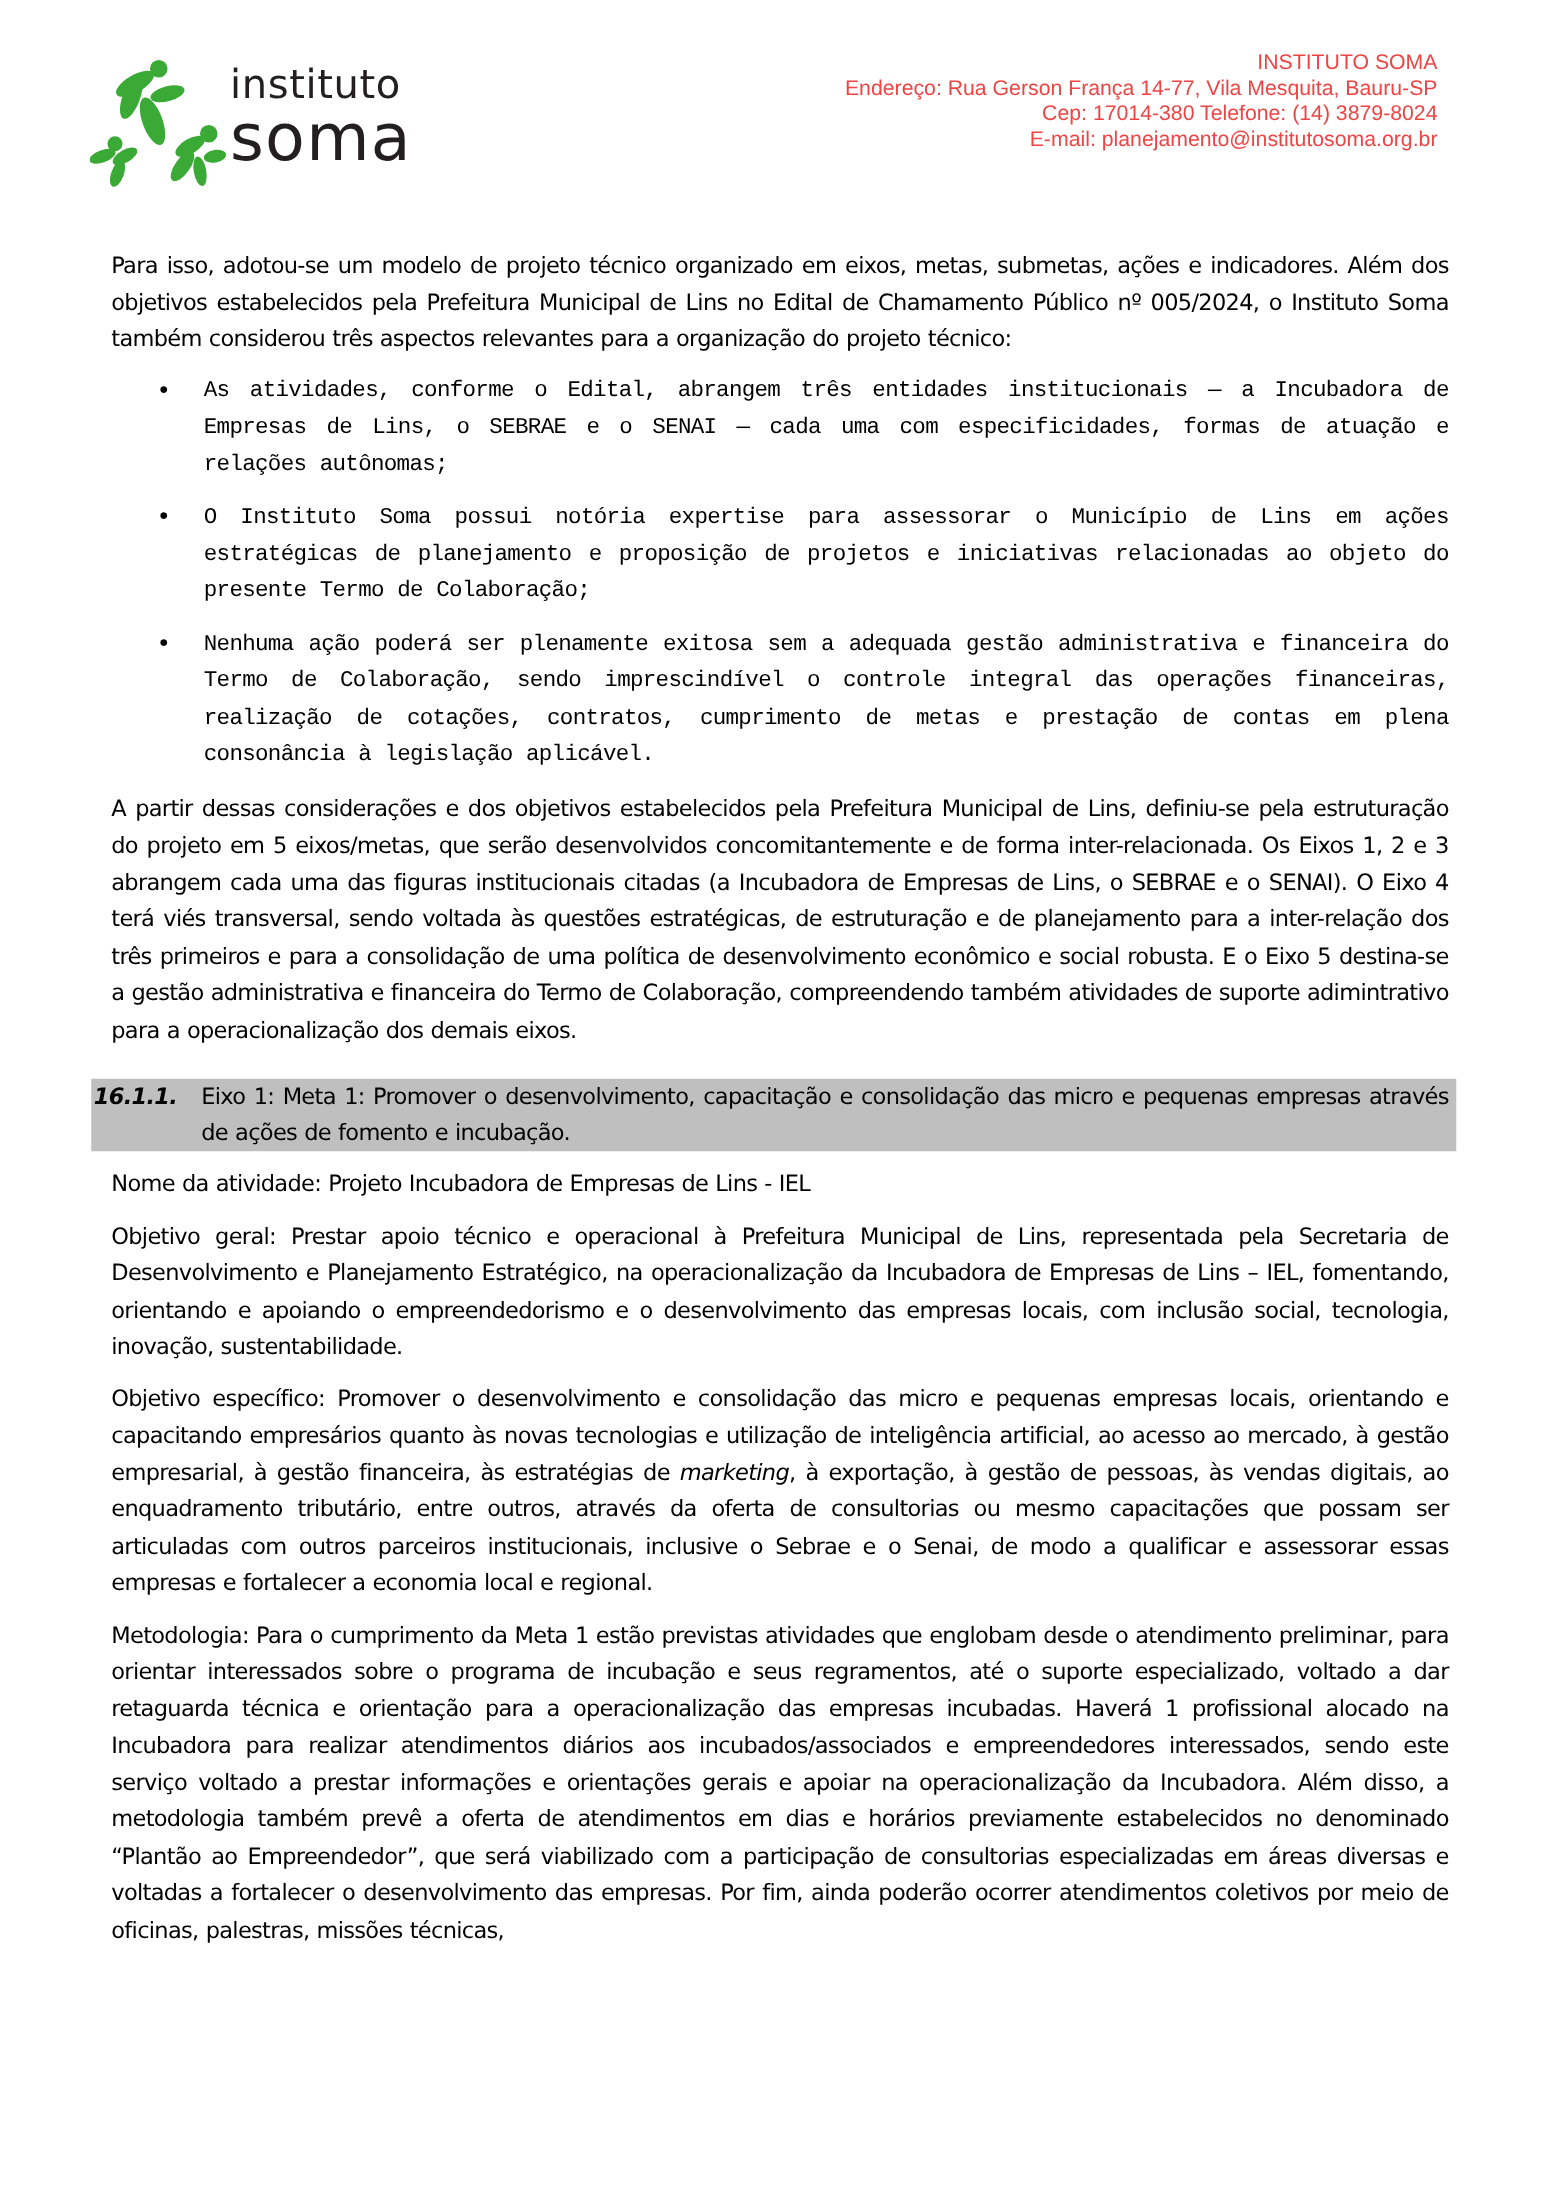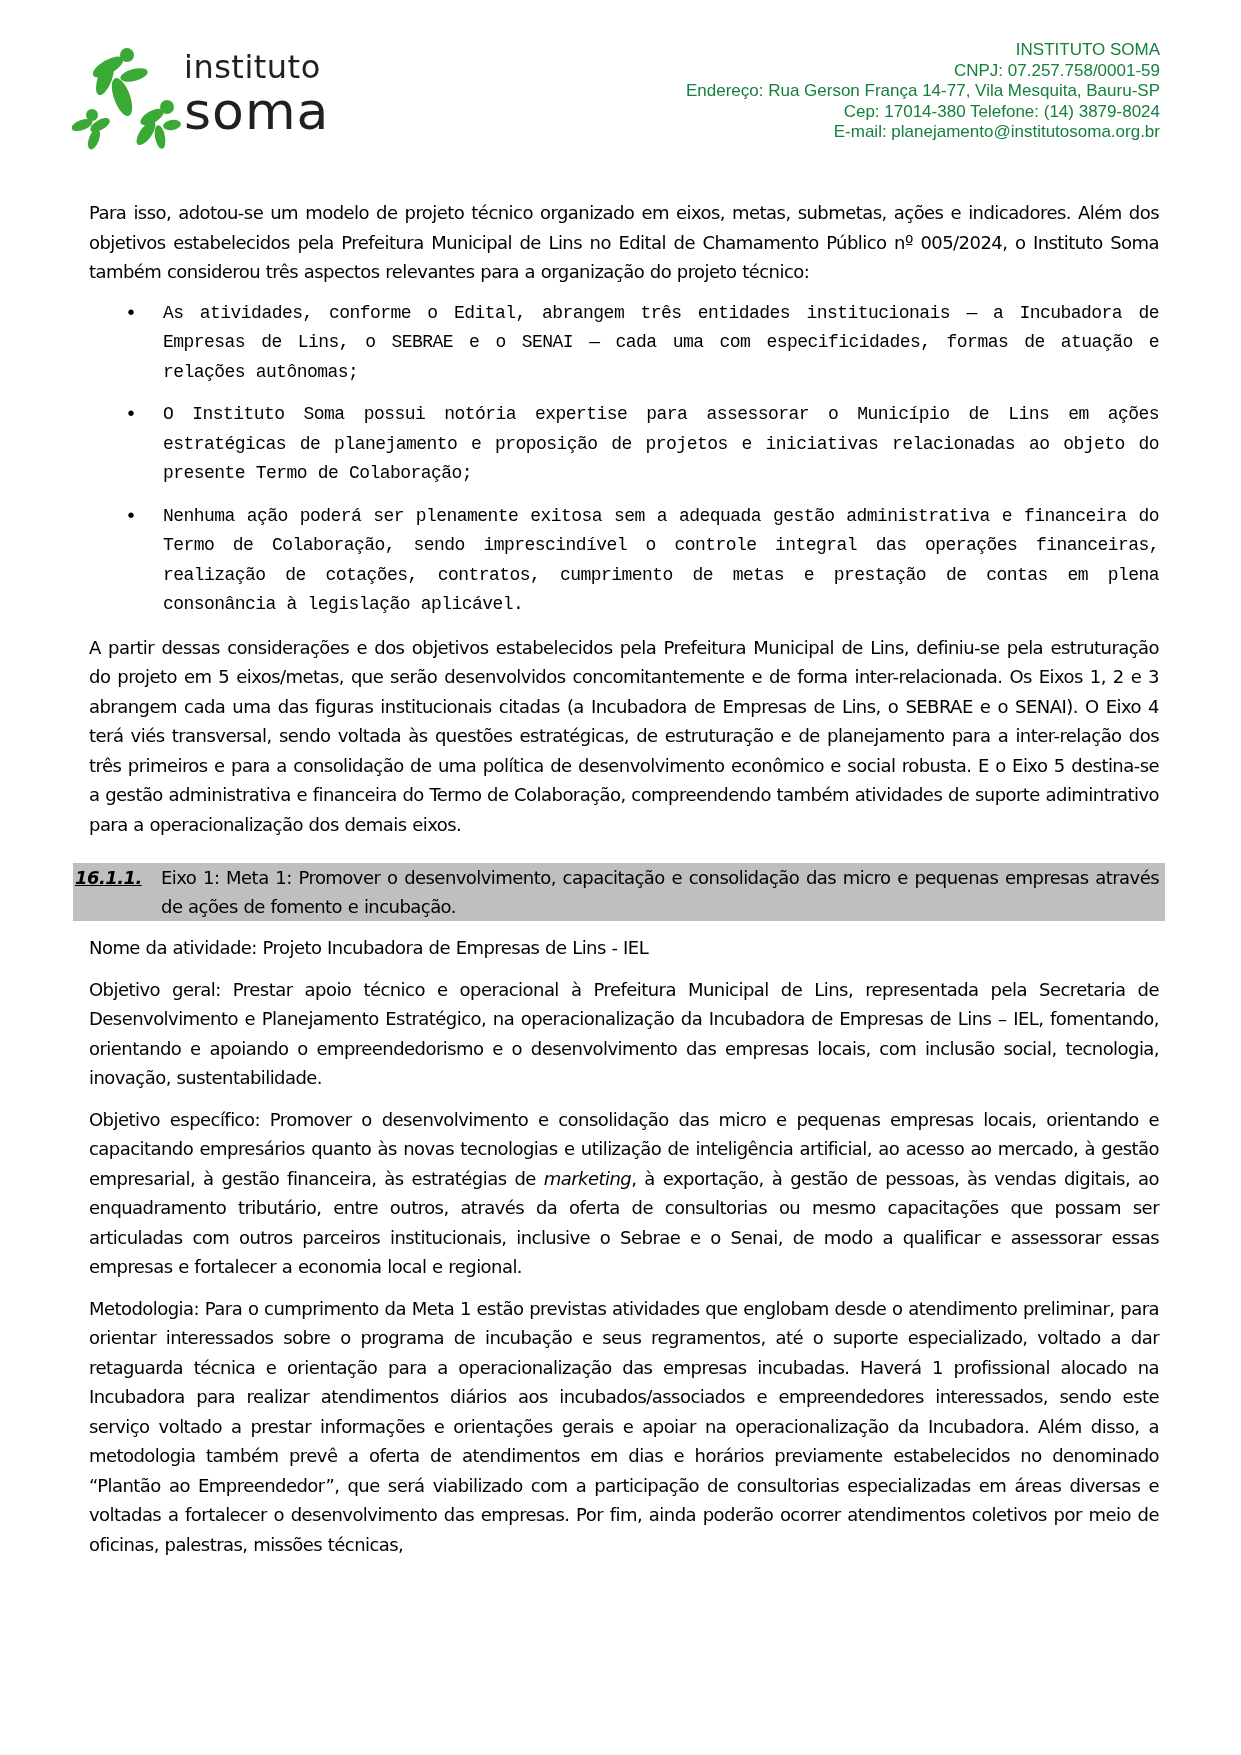--- a/index.html
+++ b/index.html
@@ -1,28 +1,28 @@
 <!DOCTYPE html>
 <html><head>
 <meta charset="utf-8">
 <style>
   html, body { margin:0; padding:0; background:#fff; }
   body { width:1241px; height:1755px; position:relative; overflow:hidden; font-family:"Liberation Sans", sans-serif; color:#000; }
   .logo { position:absolute; left:72px; top:45px; width:300px; height:105px; }
   .logo-text { position:absolute; left:112px; top:0; line-height:1; color:#231f20; font-family:"DejaVu Sans", sans-serif; }
   .logo-t1 { font-size:32px; position:absolute; top:6px; left:0; letter-spacing:0.5px; }
   .logo-t2 { font-size:52px; position:absolute; top:40px; left:0; letter-spacing:1px; }
-  .header-info { position:absolute; right:81px; top:40px; text-align:right; font-size:17px; line-height:20.5px; color:#15803d; font-family:"Liberation Sans", sans-serif; }
+  .header-info { position:absolute; right:91px; top:40px; text-align:right; font-size:17px; line-height:20.5px; color:#ef4444; font-family:"Liberation Sans", sans-serif; }
   .content { position:absolute; left:89px; top:174px; width:1070px; font-family:"DejaVu Sans", sans-serif; font-size:18px; line-height:29.5px; text-align:justify; letter-spacing:-0.55px; word-spacing:0.5px;margin-top:24px; }
   p { margin:0 0 12px 0; }
   ul { margin:6px 0 12px 0; padding:0 0 0 74px; list-style:none; }
   li { position:relative; margin-bottom:13px;font-family:Liberation Mono, monospace; }
   li::before { content:"•"; position:absolute; left:-38px; top:0; font-size:20px; }
   .section-heading { position:relative; background:#bfbfbf; margin:24px -6px 12px -16px; padding:0 6px 0 88px; line-height:29px; }
-  .section-num { position:absolute; left:2px; top:0; font-weight:bold; font-style:italic;text-decoration:underline; }
+  .section-num { position:absolute; left:2px; top:0; font-weight:bold; font-style:italic; }
   b { font-weight:normal; }
 </style>
 </head>
 <body>
 
 <div class="logo">
   <svg width="110" height="105" viewBox="0 0 110 105">
     <g fill="#3aa935">
       <circle cx="55" cy="10" r="7"></circle>
       <ellipse cx="36" cy="22" rx="17" ry="7" transform="rotate(-30 36 22)"></ellipse>
@@ -41,21 +41,20 @@
     </g>
   </svg>
   <div class="logo-text">
     <span class="logo-t1">instituto</span>
     <span class="logo-t2">soma</span>
   </div>
 </div>
 
 <div class="header-info">
   <div>INSTITUTO SOMA</div>
-  <div>CNPJ: 07.257.758/0001-59</div>
   <div>Endereço: Rua Gerson França 14-77, Vila Mesquita, Bauru-SP</div>
   <div>Cep: 17014-380 Telefone: (14) 3879-8024</div>
   <div>E-mail: planejamento@institutosoma.org.br</div>
 </div>
 
 <div class="content">
   <p>Para isso, adotou-se um modelo de projeto técnico organizado em eixos, metas, submetas, ações e indicadores. Além dos objetivos estabelecidos pela Prefeitura Municipal de Lins no Edital de Chamamento Público nº 005/2024, o Instituto Soma também considerou três aspectos relevantes para a organização do projeto técnico:</p>
   <ul>
     <li>As atividades, conforme o Edital, abrangem três entidades institucionais — a Incubadora de Empresas de Lins, o SEBRAE e o SENAI — cada uma com especificidades, formas de atuação e relações autônomas;</li>
     <li>O Instituto Soma possui notória expertise para assessorar o Município de Lins em ações estratégicas de planejamento e proposição de projetos e iniciativas relacionadas ao objeto do presente Termo de Colaboração;</li>

